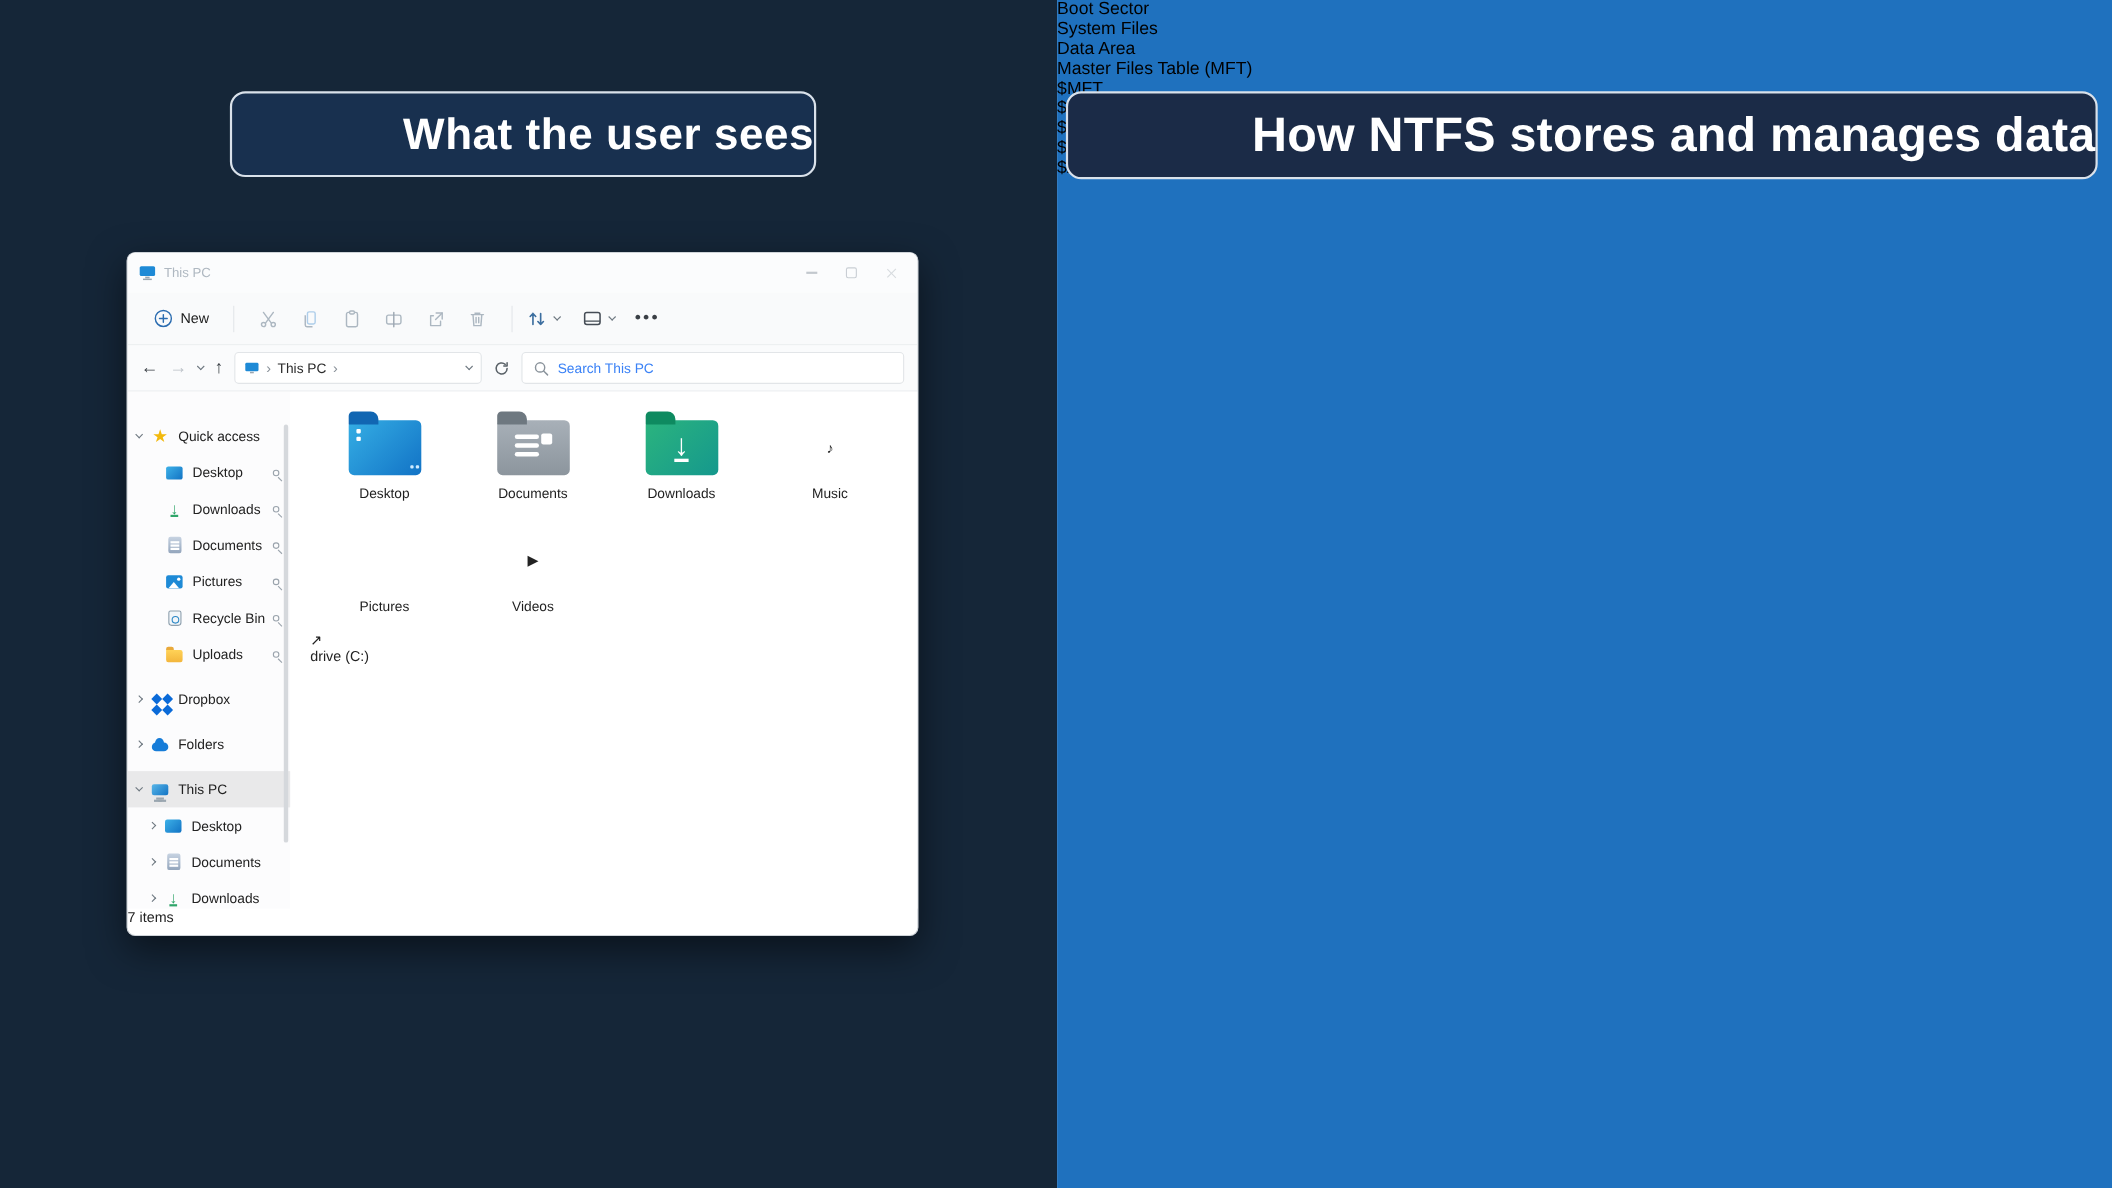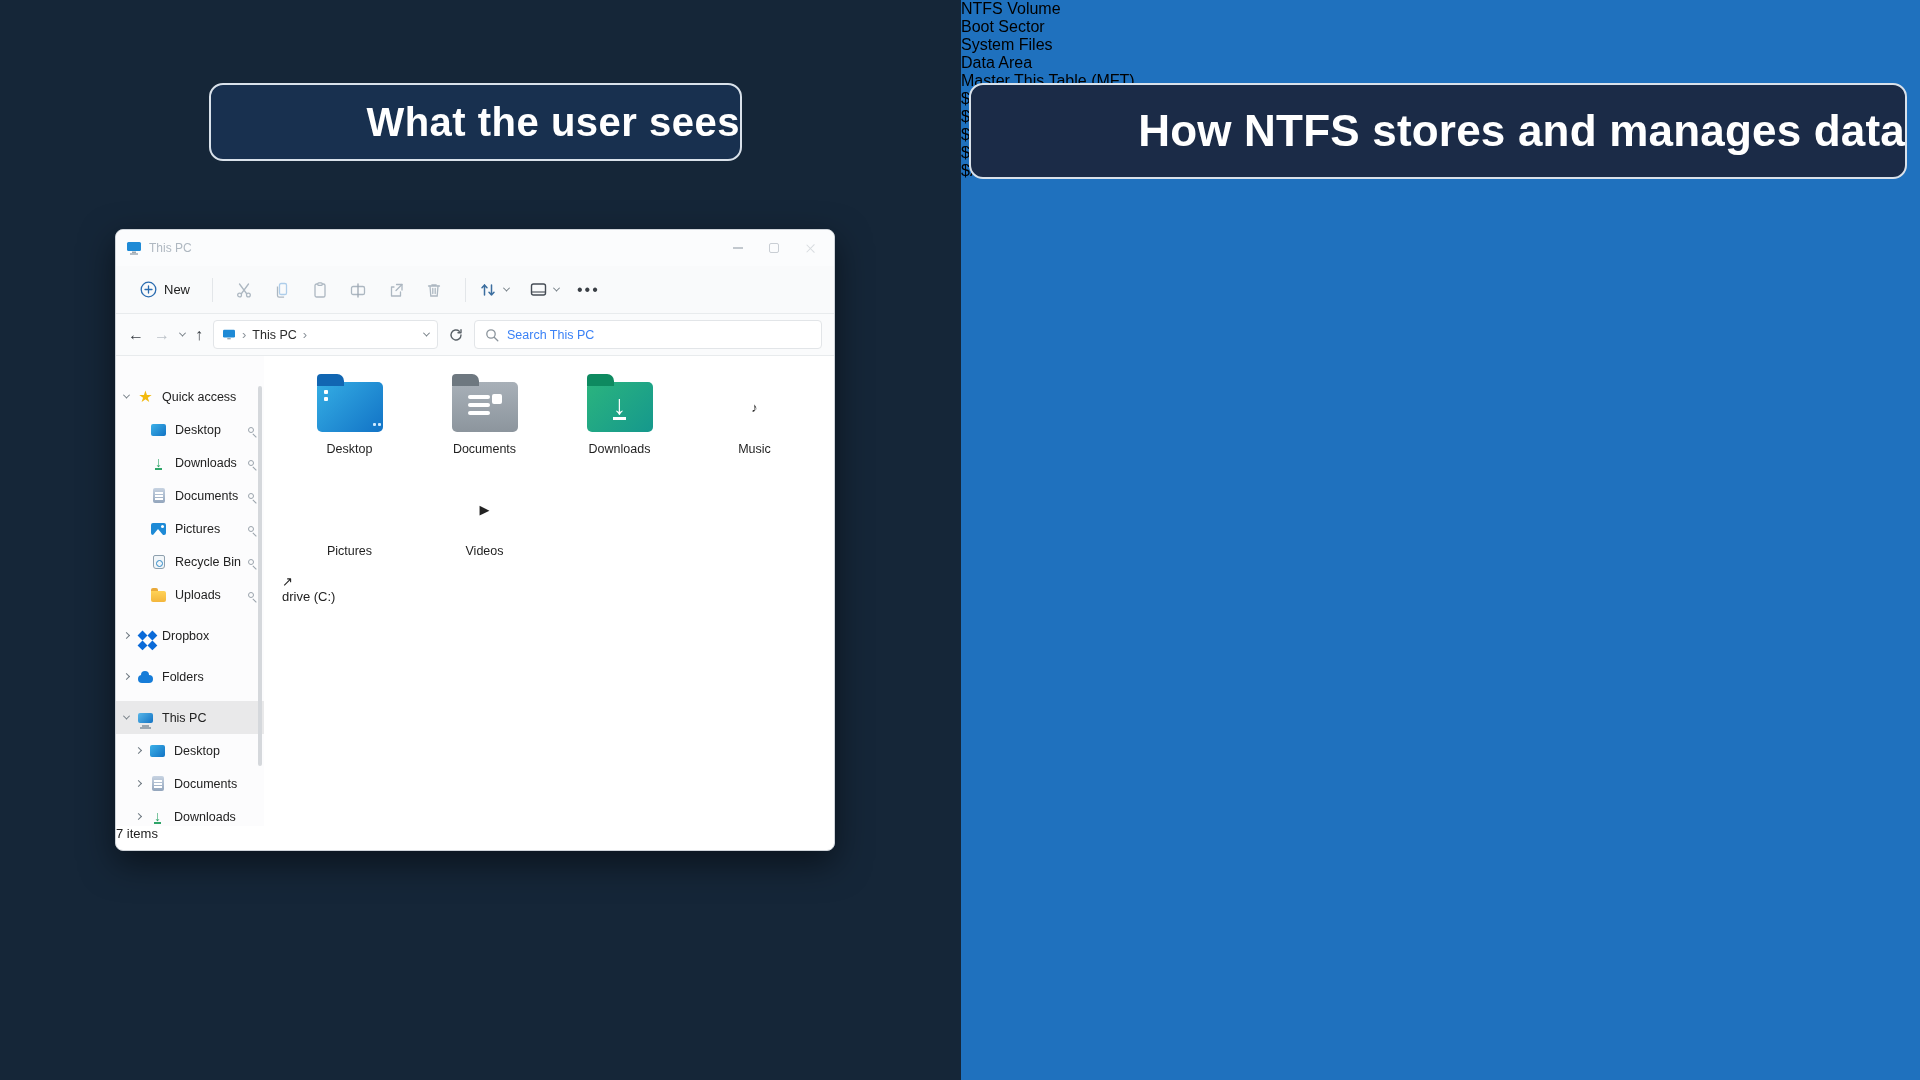--- a/index.html
+++ b/index.html
@@ -7,21 +7,21 @@
   .stage { position:relative; width:1920px; height:1080px; display:flex; }
 
   
   .half-left  { position:relative; width:961px; height:1080px; background:#152638; }
   .half-right { position:relative; width:959px; height:1080px; background:#1F71BE; }
 
   
   .title-box { position:absolute; border:2px solid #D9E1EA; border-radius:14px; background:#18304F;
                display:flex; align-items:center; justify-content:flex-end; color:#FFFFFF; font-weight:800; }
   .title-left  { left:209px; top:83px; width:533px; height:78px; font-size:40px; letter-spacing:.5px; }
-  .title-right { left:8px;  top:83px; width:938px; height:96px; font-size:44px; letter-spacing:.2px; background:#1B2B47; }
+  .title-right { left:8px;  top:83px; width:938px; height:80px; font-size:44px; letter-spacing:.2px; background:#1B2B47; }
 
   
   .explorer { position:absolute; left:115px; top:229px; width:720px; height:622px; background:#FFFFFF;
               border-radius:8px; box-shadow:0 12px 34px rgba(0,0,0,.5); border:1px solid #cfd4d9; overflow:hidden;
               font-size:13px; color:#222; }
   .titlebar { height:36px; background:#FBFCFD; display:flex; align-items:center; padding:0 10px; }
   .tb-title { color:#AFB8C1; font-size:12px; margin-left:7px; }
   .tb-controls { margin-left:auto; display:flex; align-items:center; gap:26px; padding-right:8px; }
   .ctl-min { width:10px; height:1.5px; background:#C2C8CE; }
   .ctl-max { width:10px; height:10px; border:1.4px solid #C9CED4; border-radius:2px; }
@@ -433,36 +433,33 @@
       </div>
     </div>
   </div>
 
   <div class="half-right">
     <div class="title-box title-right">
       <span>How NTFS stores and manages data</span>
     </div>
 
     <div class="panel">
-      <div class="dg-box dg-volume">
-        <span>NTFS Volume</span>
-      </div>
 
       <div class="dg-box dg-region" style="left:77px; width:197px;">
         <span>Boot Sector</span>
       </div>
       <div class="dg-box dg-region" style="left:307px; width:200px;">
         <span>System Files</span>
       </div>
       <div class="dg-box dg-region" style="left:539px; width:198px;">
         <span>Data Area</span>
       </div>
 
       <div class="dg-box dg-mft">
-        <span>Master This Table (MFT)</span>
+        <span>Master Files Table (MFT)</span>
       </div>
 
       <div class="dg-box dg-meta" style="left:77px; width:119px;">
         <span>$MFT</span>
       </div>
       <div class="dg-box dg-meta" style="left:212px; width:119px;">
         <span>$MFTMirr</span>
       </div>
       <div class="dg-box dg-meta" style="left:347px; width:120px;">
         <span>$LogFile</span>

